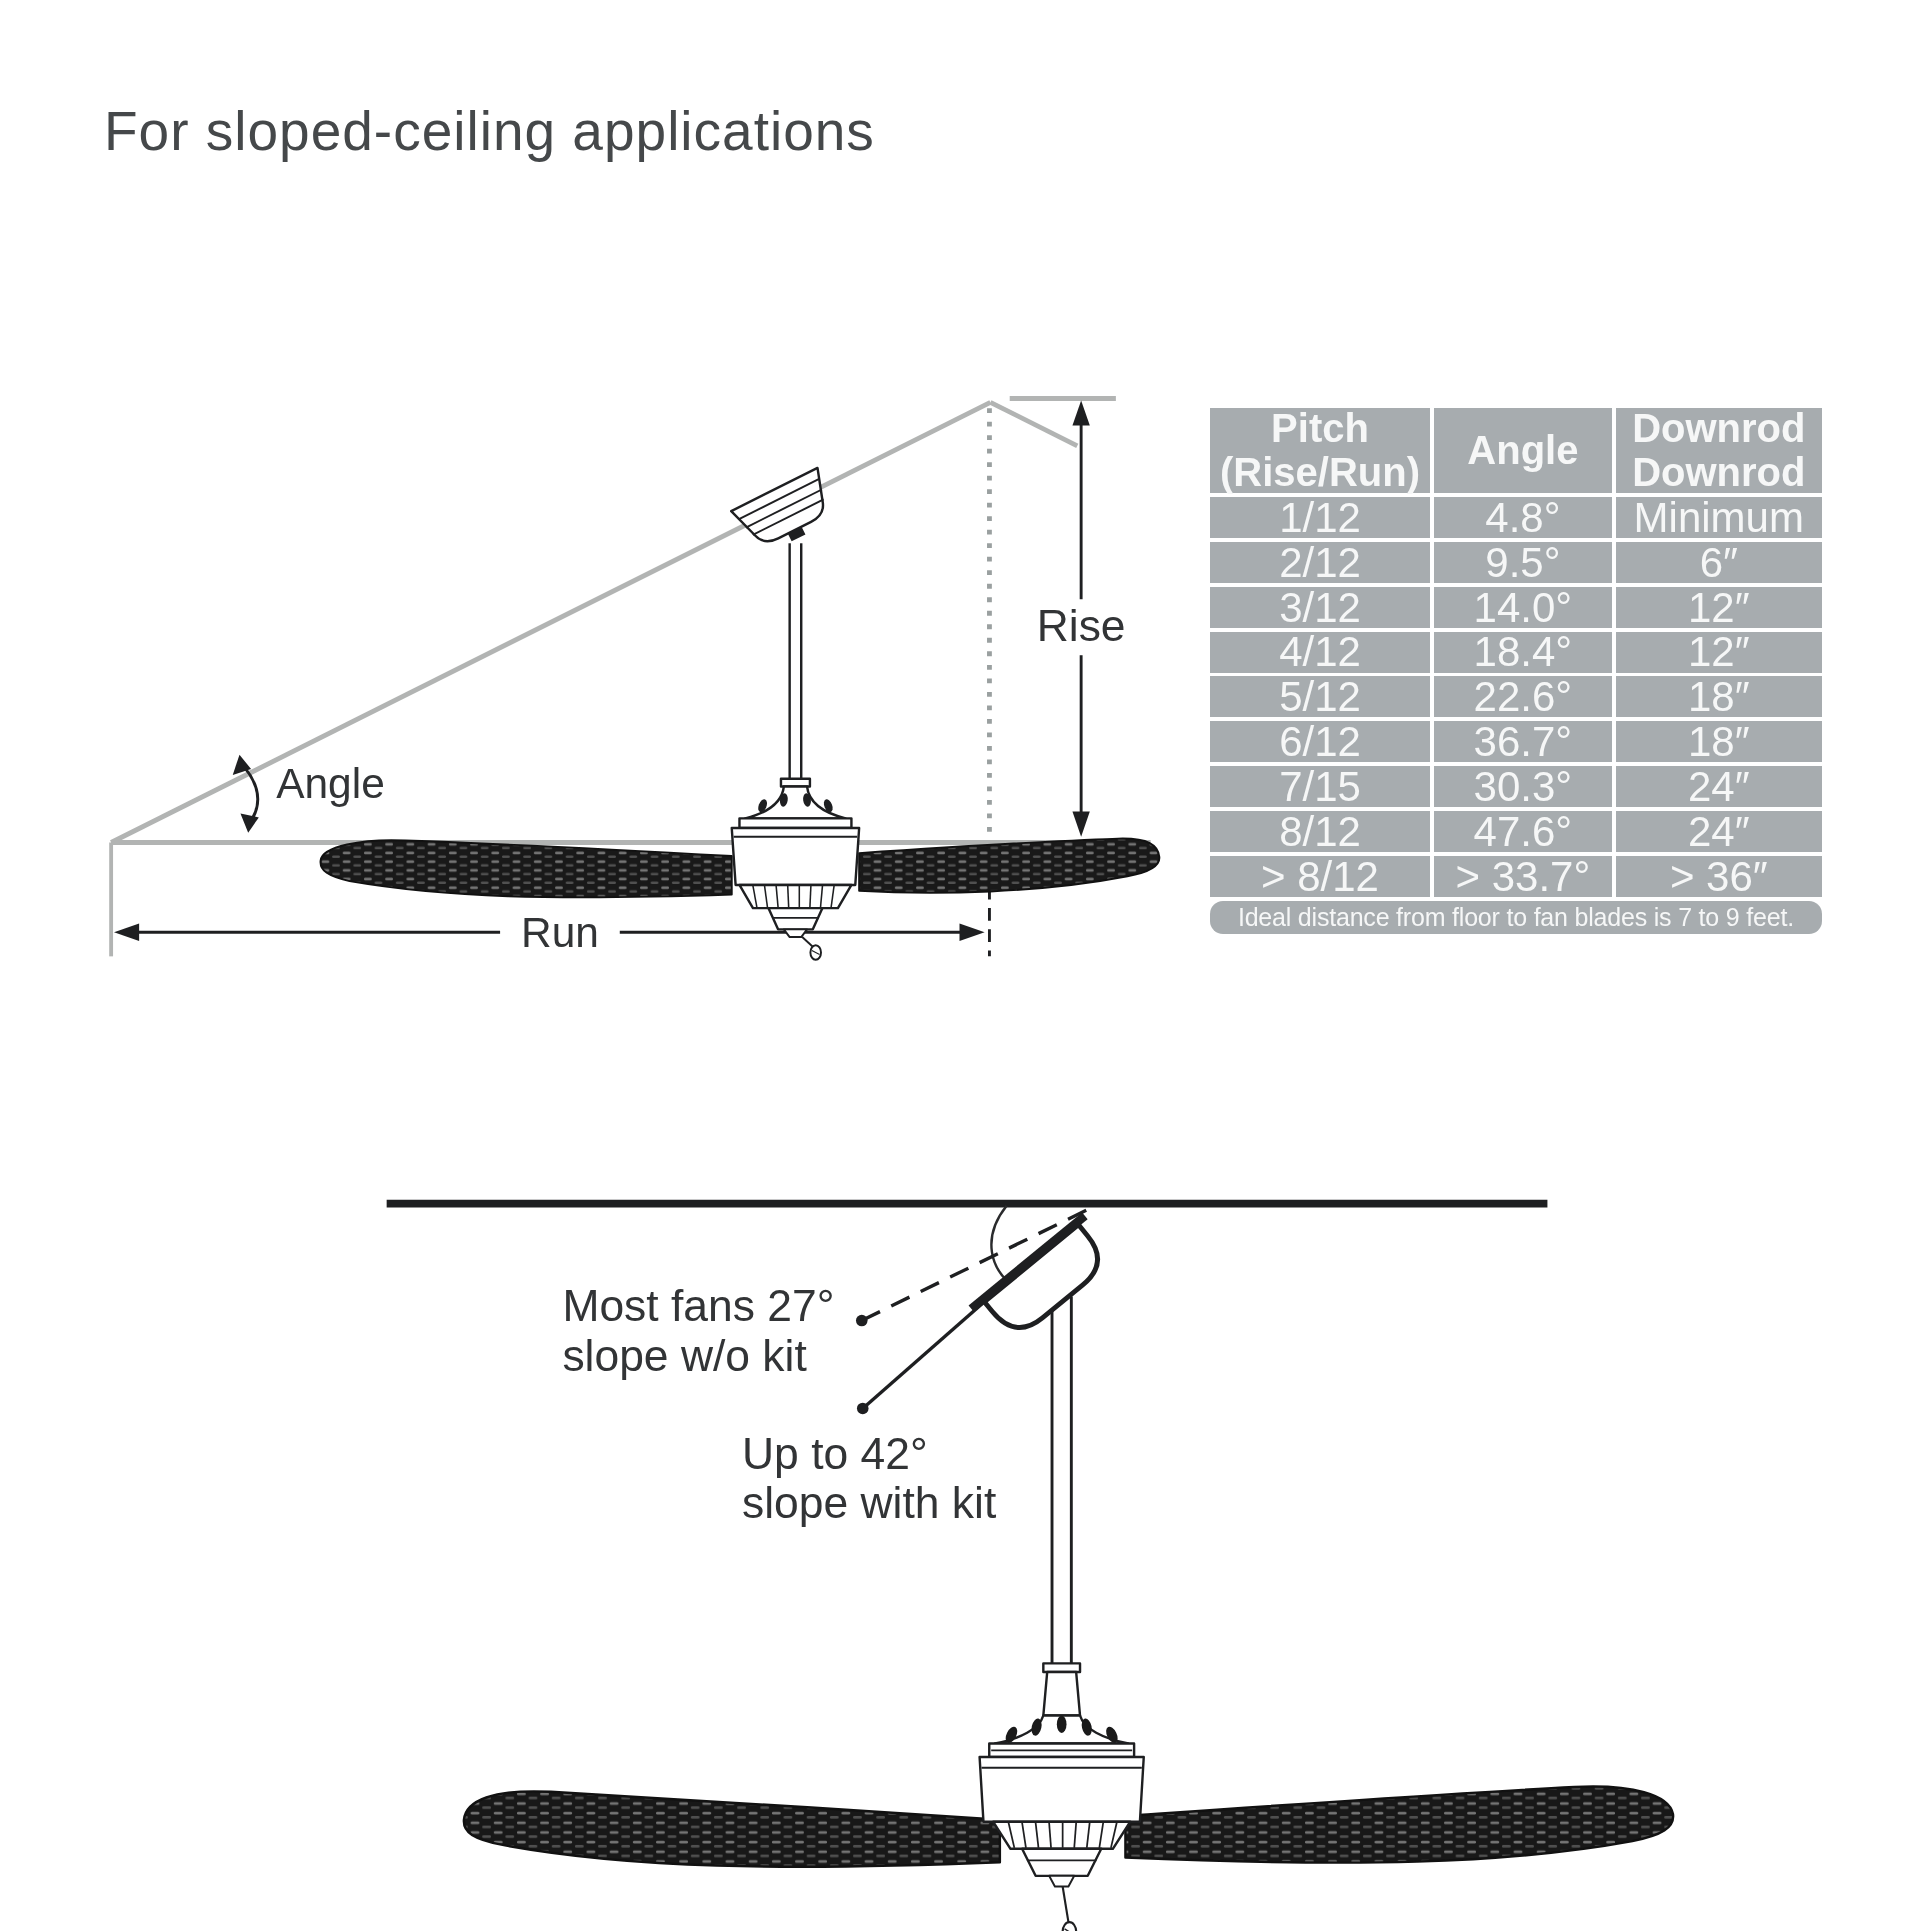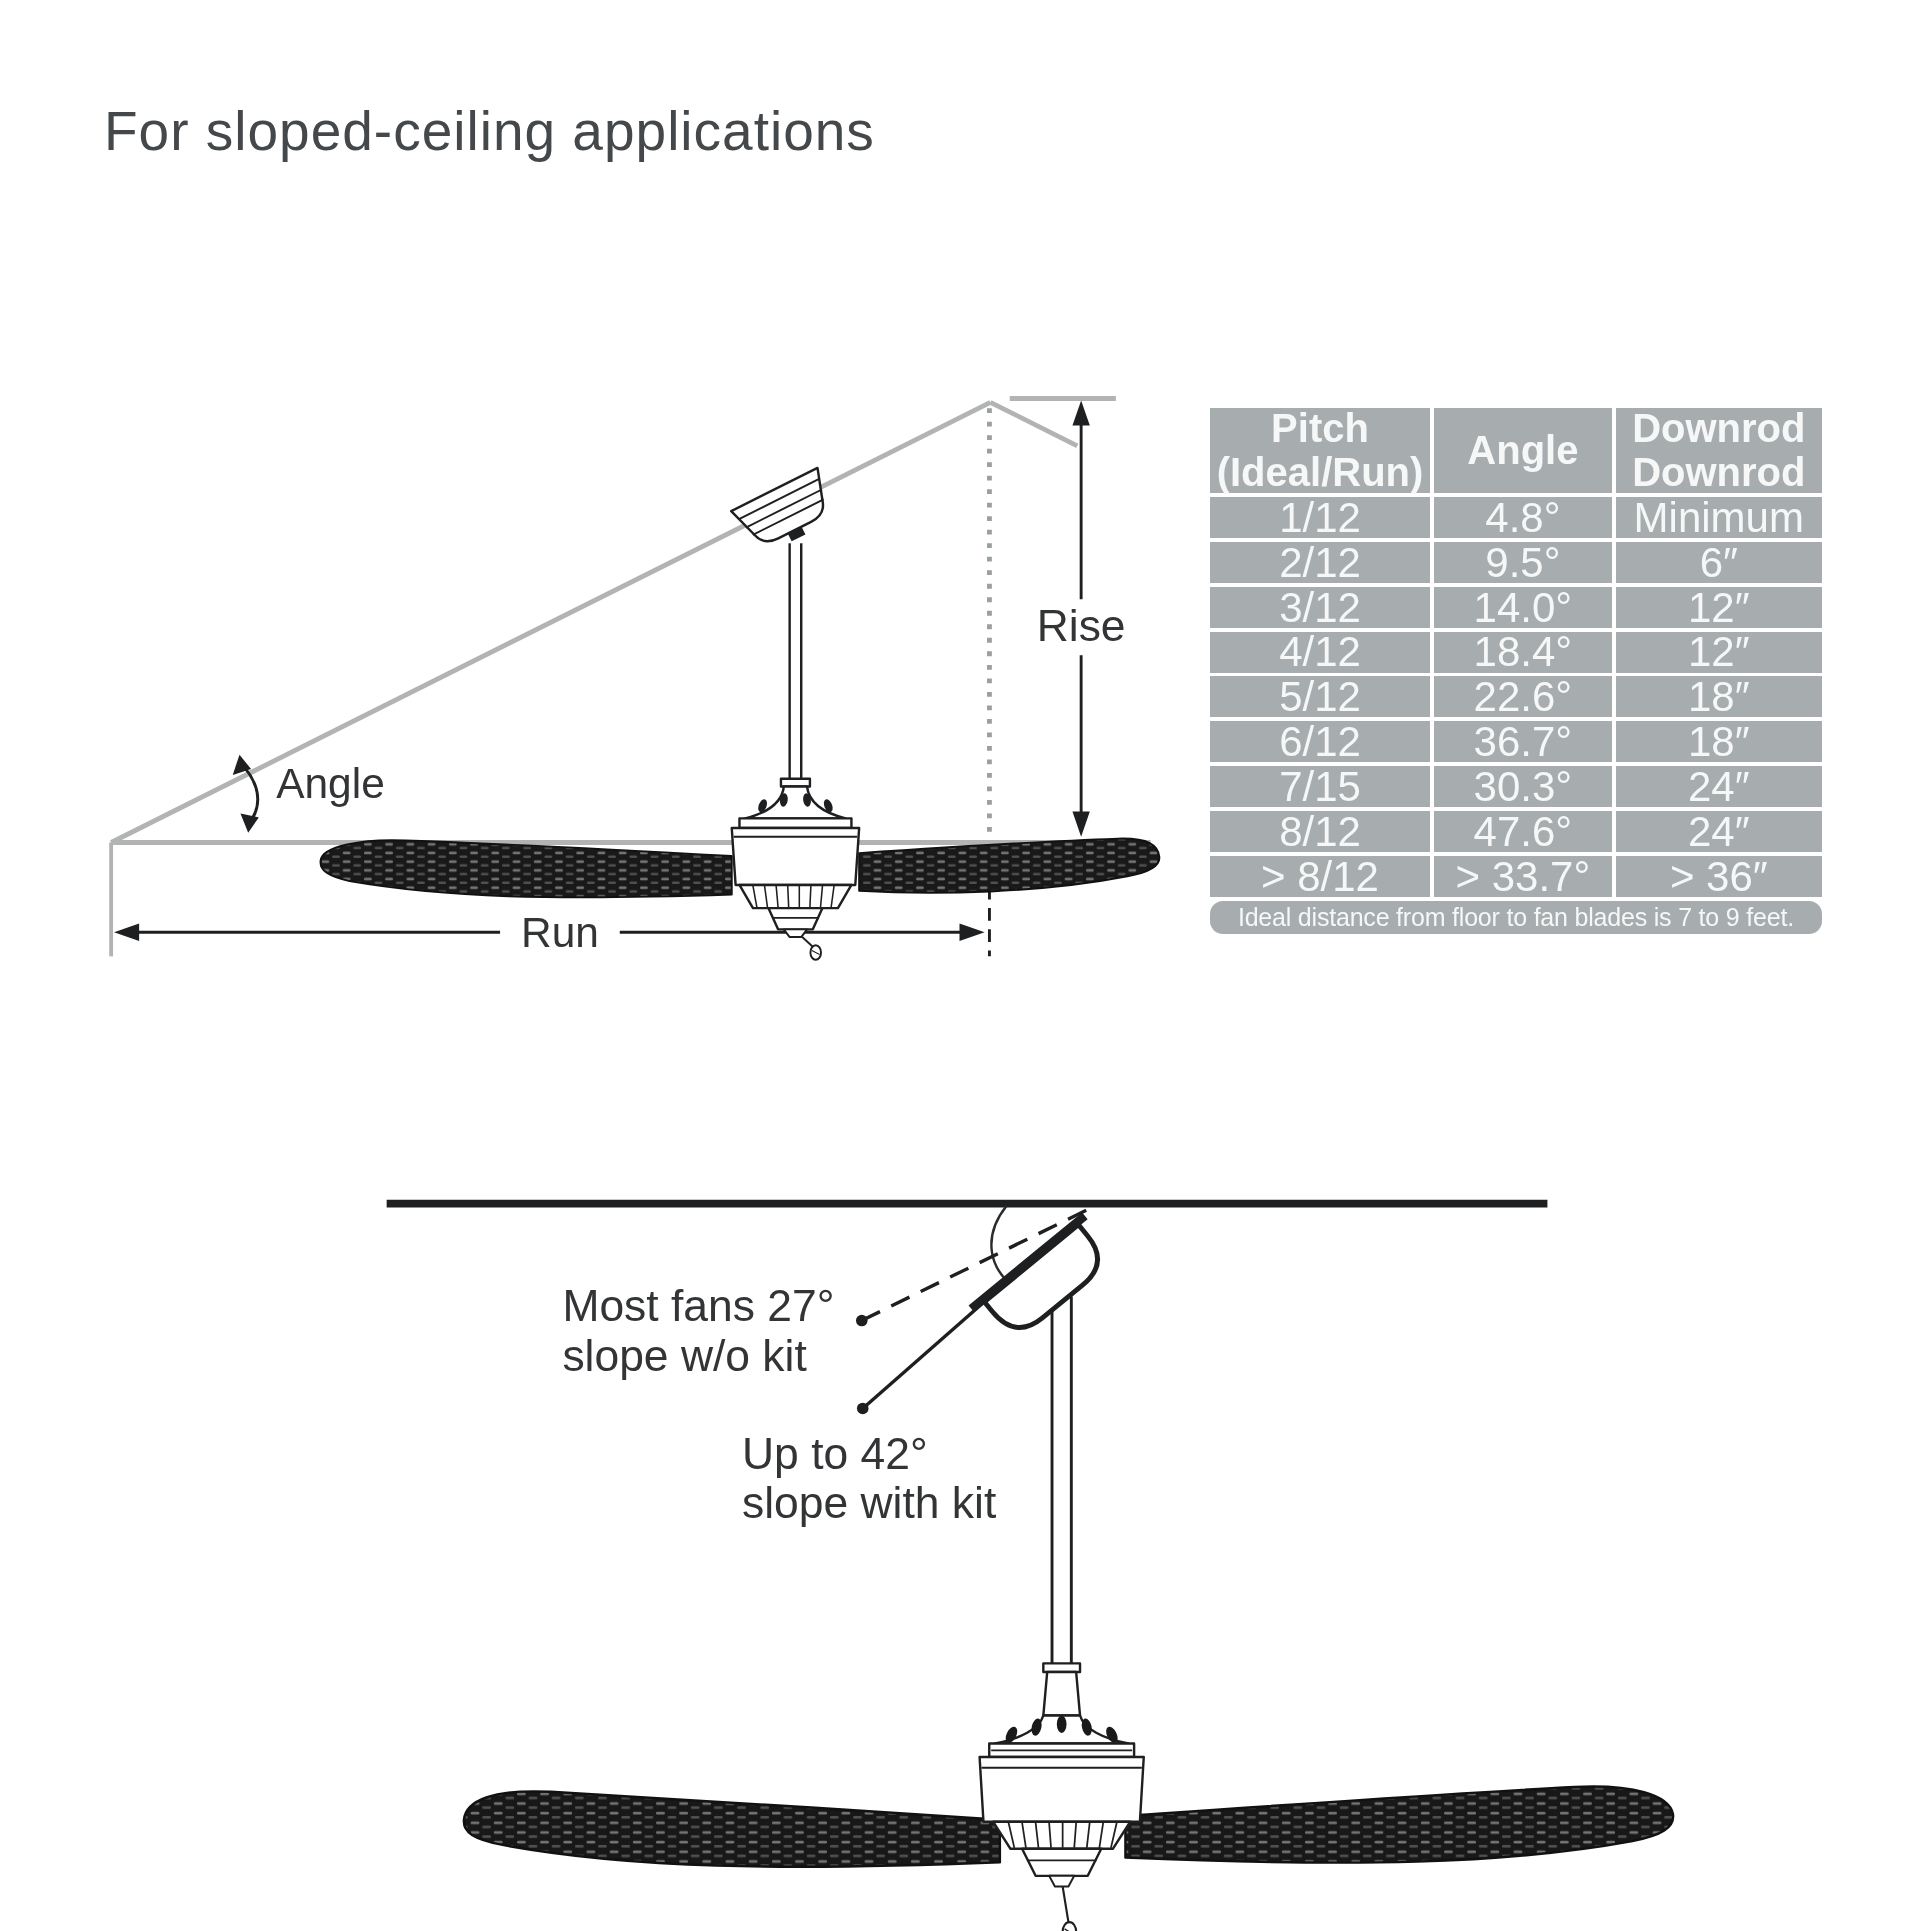--- a/index.html
+++ b/index.html
@@ -123,21 +123,21 @@
     <path d="M 722,568 L 746,568 L 740,576 L 728,576 Z" fill="#ffffff" stroke="#1e1f21" stroke-width="2"></path>
     <line x1="741" y1="576" x2="752" y2="586" stroke="#1e1f21" stroke-width="2"></line>
     <ellipse cx="755" cy="592" rx="5.5" ry="7.5" fill="#ffffff" stroke="#1e1f21" stroke-width="2"></ellipse>
     <line x1="751" y1="590" x2="759" y2="594" stroke="#1e1f21" stroke-width="1.2"></line>
   </g>
 </svg>
 
 <div class="pitch-table" id="pitch-table">
   <div class="cell th">
     <span>Pitch</span>
-    <span>(Ideal/Run)</span>
+    <span>(Rise/Run)</span>
   </div>
   <div class="cell th">
     <span>Angle</span>
   </div>
   <div class="cell th">
     <span>Downrod</span>
     <span>Downrod</span>
   </div>
 
   <div class="cell td">1/12</div>

